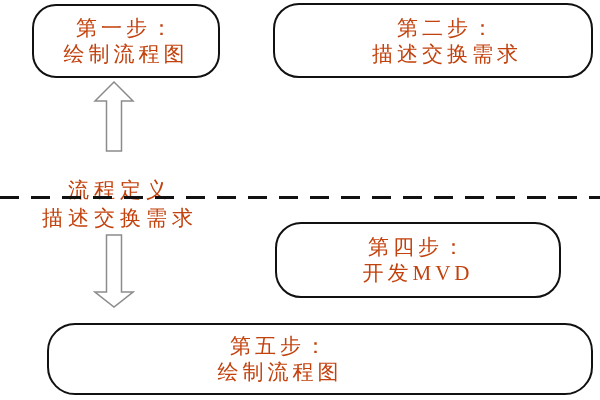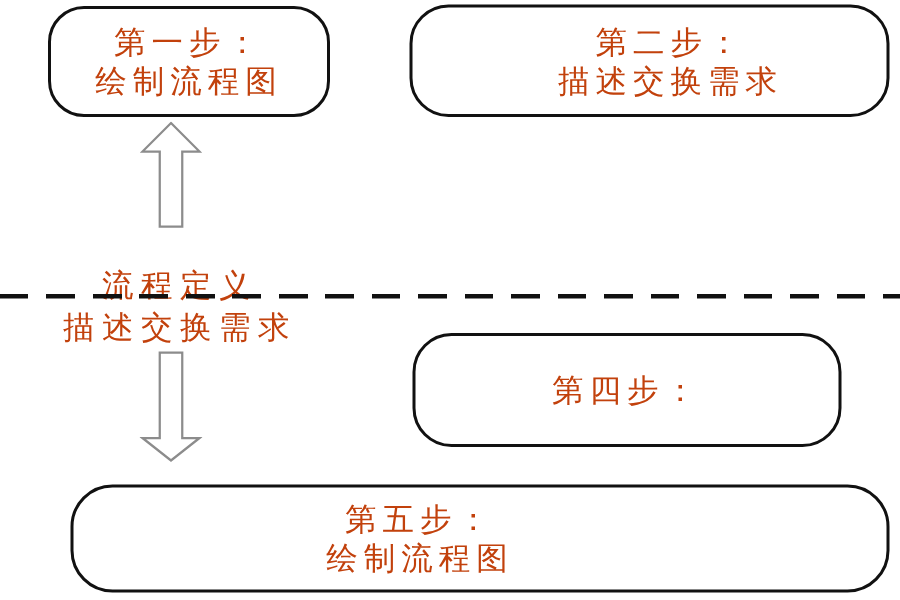--- a/index.html
+++ b/index.html
@@ -98,20 +98,21 @@
   <div class="float-label" id="label-software">描述交换需求</div>
 
   <div class="arrow" id="arrow-down">
     <svg width="42" height="74" viewBox="0 0 42 74" xmlns="http://www.w3.org/2000/svg">
       <polygon points="13.5,1 28.5,1 28.5,58 40,58 21,73 2,58 13.5,58" fill="#ffffff" stroke="#8c8c8c" stroke-width="1.5" stroke-linejoin="miter"></polygon>
     </svg>
   </div>
 
   <div class="step-box" id="box-step4">
     <div class="line">第四步：</div>
+    <div class="line">开发MVD</div>
   </div>
 
   <div class="step-box" id="box-step5">
     <div class="line">第五步：</div>
     <div class="line">绘制流程图</div>
   </div>
 
 </div>
 
 </body></html>

